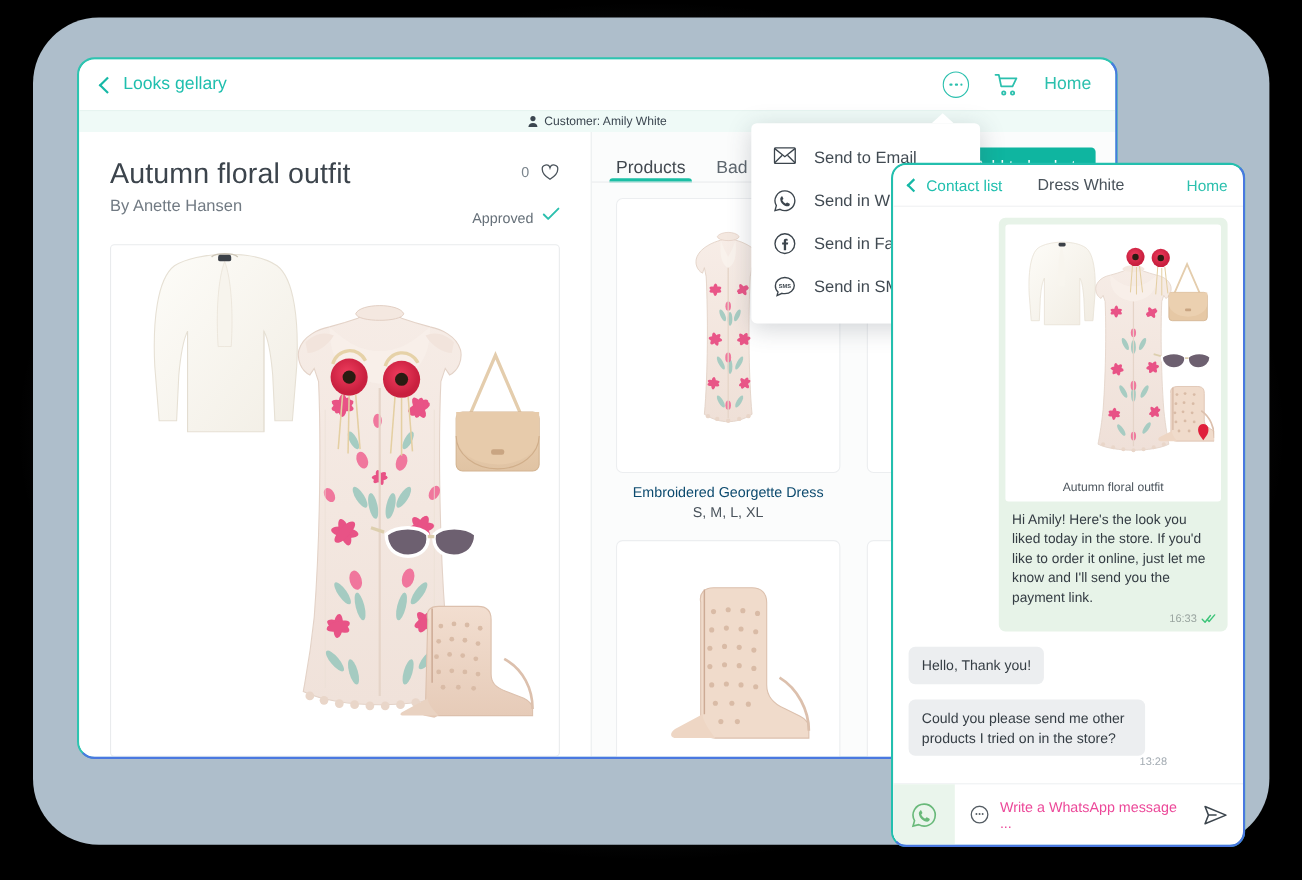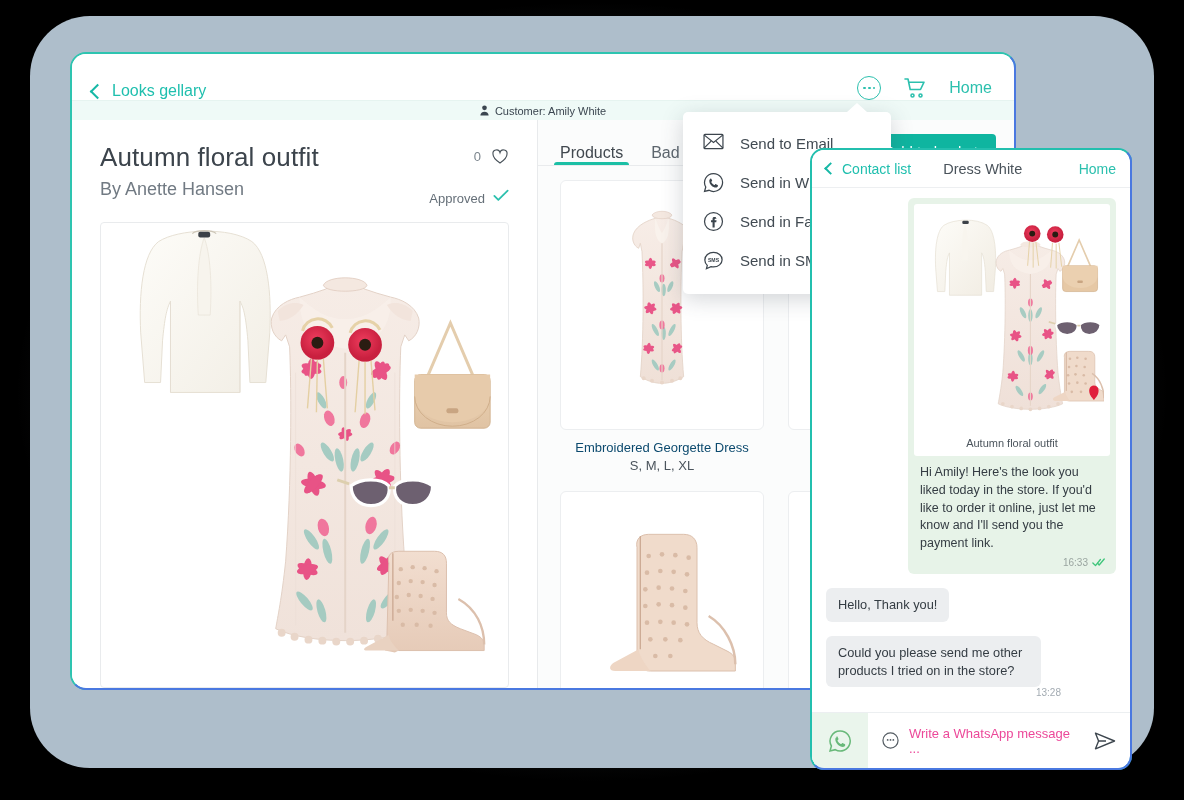--- a/index.html
+++ b/index.html
@@ -50,21 +50,21 @@
     border-bottom-color: #4a78e0;
     pointer-events: none;
     z-index: 60;
   }
 
   
   .tb-topbar {
     height: 46px;
     background: #ffffff;
     display: flex;
-    align-items: flex-end;
+    align-items: center;
     padding: 0 22px 0 20px;
     position: relative;
   }
   .tb-back {
     display: flex; align-items: center; gap: 9px;
     color: #1fbfae;
     font-size: 16px;
     cursor: pointer;
   }
   .chev-left {
@@ -110,21 +110,21 @@
     border-right: 1px solid #e8eaec;
     padding: 22px 28px 0 28px;
     background:#fff;
   }
   .look-head {
     display: flex; align-items: flex-start; justify-content: space-between;
   }
   .look-title {
     font-size: 26px; color: #3c444c; font-weight: 400; letter-spacing: .1px;
   }
-  .look-by { font-size: 18px; color: #717a83; margin-top: 6px; }
+  .look-by { font-size: 15px; color: #717a83; margin-top: 6px; }
   .look-meta { text-align: right; padding-top: 6px;}
   .like-row { display: flex; align-items: center; justify-content: flex-end; gap: 10px; }
   .like-count { font-size: 13px; color: #7b858d; }
   .heart-ico { width: 18px; height: 17px; }
   .appr-row {
     display: flex; align-items: center; justify-content: flex-end; gap: 8px;
     margin-top: 18px;
   }
   .appr-text { font-size: 13px; color: #656f78; margin-top: 8px; }
   .check-ico { width: 16px; height: 13px; }

